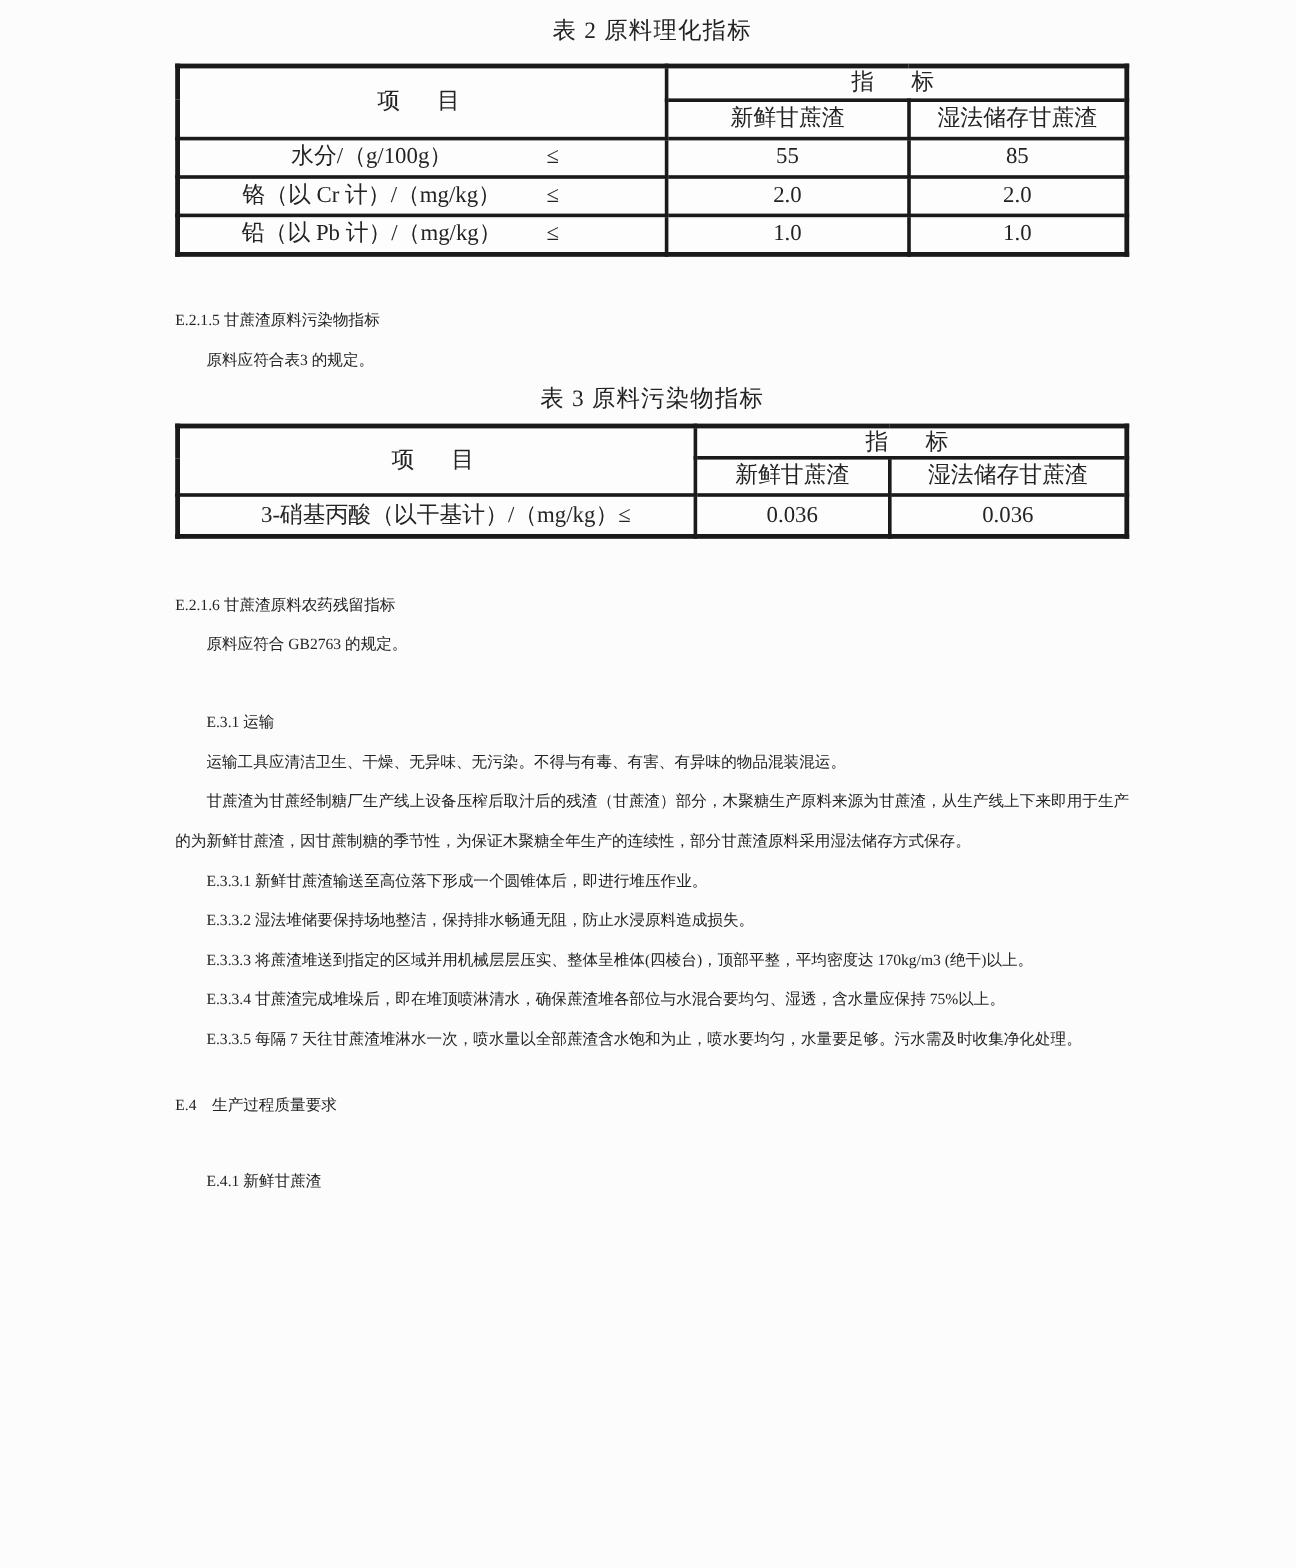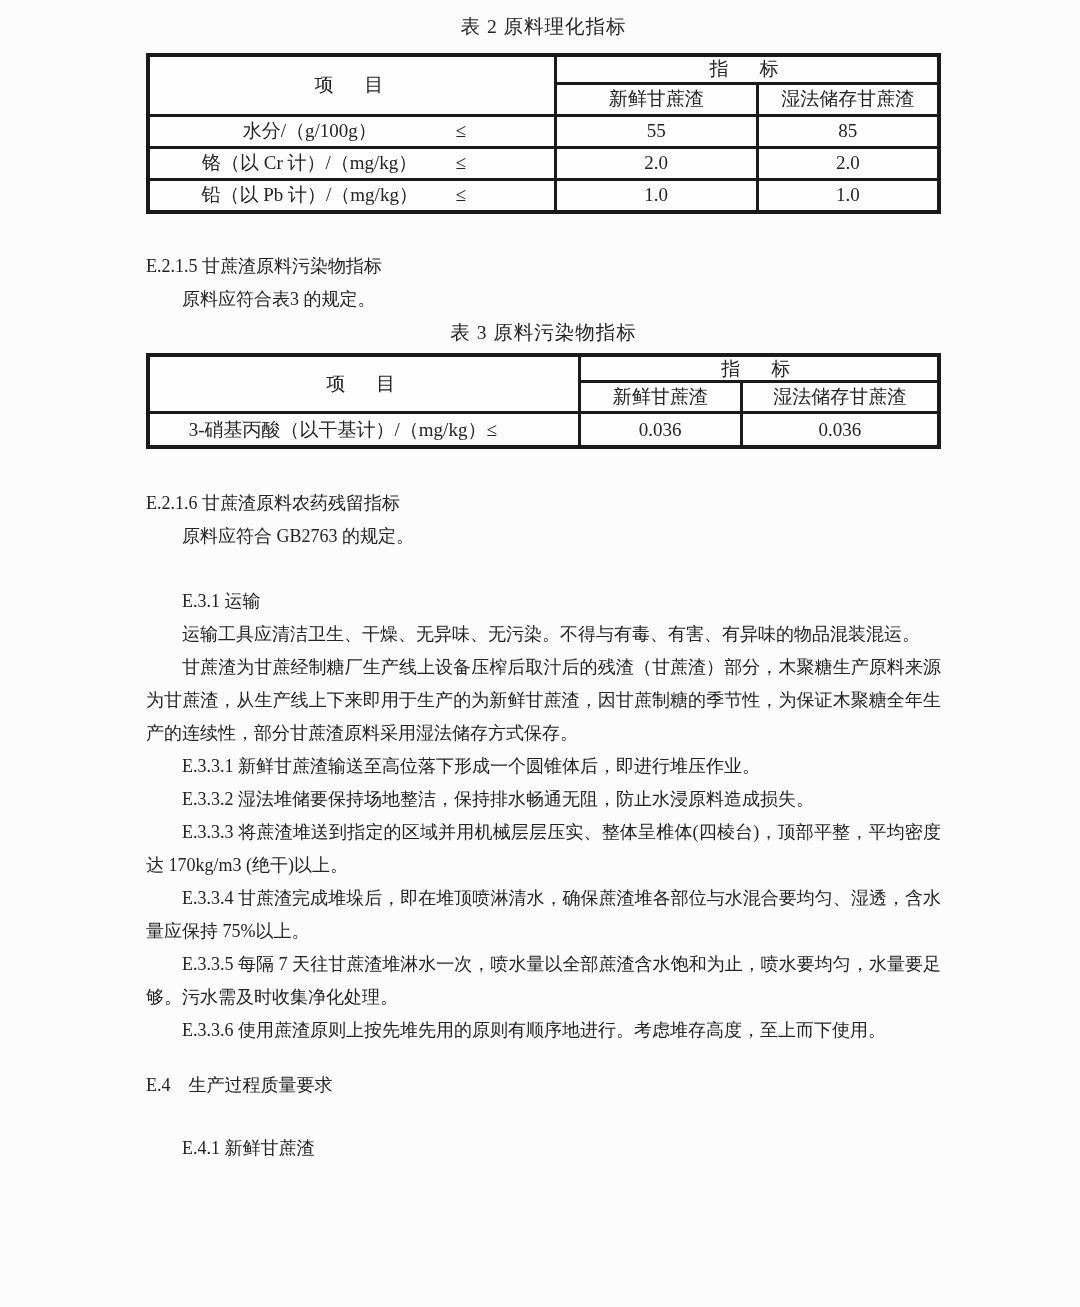--- a/index.html
+++ b/index.html
@@ -5,21 +5,21 @@
   html,body{margin:0;padding:0;background:#ffffff;}
   .page{
     position:relative;
     width:1080px;height:1307px;
     background:#fcfcfc;
     font-family:"Liberation Serif","DejaVu Serif",serif;
     color:#232323;
     overflow:hidden;
   }
   .content{padding:10px 139px 0 146px;}
-  .line{line-height:33px;font-size:18px;white-space:pre-wrap;}
+  .line{line-height:33px;font-size:13px;white-space:pre-wrap;}
   .just{text-align:justify;}
   .indent{text-indent:2em;}
   .tbl-title{
     text-align:center;
     font-size:19.5px;line-height:33px;
     letter-spacing:1px;
   }
   .tbl-title.t2{margin-bottom:10px;}
   .tbl-title.t3{margin-bottom:4px;}
   table.spec{
@@ -41,21 +41,21 @@
   table.spec .h2{height:32px;}
   table.spec .dr td{height:29px;}
   table.t3 .h1{height:26px;}
   table.t3 .h2{height:31px;}
   table.t3 .dr td{height:31px;}
   .item-flex{
     display:flex;align-items:center;
   }
   .t2 .item-flex{padding:0 88px 0 14px;}
   .t2 .item-flex .nm{flex:1;text-align:center;}
-  .t3tbl .item-flex{padding:0 52px 0 10px;justify-content:center;}
+  .t3tbl .item-flex{padding:0 52px 0 10px;justify-content:flex-end;}
   .t3tbl .item-flex .nm{text-align:left;}
   .op{display:inline-block;}
   .sp-t2{margin-top:36px;}
   .sp-e216{margin-top:38px;}
   .sp-e3{margin-top:22px;}
   .sp-e31{margin-top:32px;}
   .sp-e4{margin-top:22px;}
   .sp-e41{margin-top:30px;}
 </style>
 </head>
@@ -154,19 +154,18 @@
     <div class="line indent sp-e31">E.3.1 运输</div>
     <div class="line indent just">运输工具应清洁卫生、干燥、无异味、无污染。不得与有毒、有害、有异味的物品混装混运。</div>
 
     <div class="line indent just">甘蔗渣为甘蔗经制糖厂生产线上设备压榨后取汁后的残渣（甘蔗渣）部分，木聚糖生产原料来源为甘蔗渣，从生产线上下来即用于生产的为新鲜甘蔗渣，因甘蔗制糖的季节性，为保证木聚糖全年生产的连续性，部分甘蔗渣原料采用湿法储存方式保存。</div>
 
     <div class="line indent just">E.3.3.1 新鲜甘蔗渣输送至高位落下形成一个圆锥体后，即进行堆压作业。</div>
     <div class="line indent just">E.3.3.2 湿法堆储要保持场地整洁，保持排水畅通无阻，防止水浸原料造成损失。</div>
     <div class="line indent just">E.3.3.3 将蔗渣堆送到指定的区域并用机械层层压实、整体呈椎体(四棱台)，顶部平整，平均密度达 170kg/m3 (绝干)以上。</div>
     <div class="line indent just">E.3.3.4 甘蔗渣完成堆垛后，即在堆顶喷淋清水，确保蔗渣堆各部位与水混合要均匀、湿透，含水量应保持 75%以上。</div>
     <div class="line indent just">E.3.3.5 每隔 7 天往甘蔗渣堆淋水一次，喷水量以全部蔗渣含水饱和为止，喷水要均匀，水量要足够。污水需及时收集净化处理。</div>
-    <div class="line indent just">E.3.3.6 使用蔗渣原则上按先堆先用的原则有顺序地进行。考虑堆存高度，至上而下使用。</div>
 
     <div class="line sp-e4">E.4　生产过程质量要求</div>
     <div class="line indent sp-e41">E.4.1 新鲜甘蔗渣</div>
 
   </div>
 </div>
 
 </body></html>

